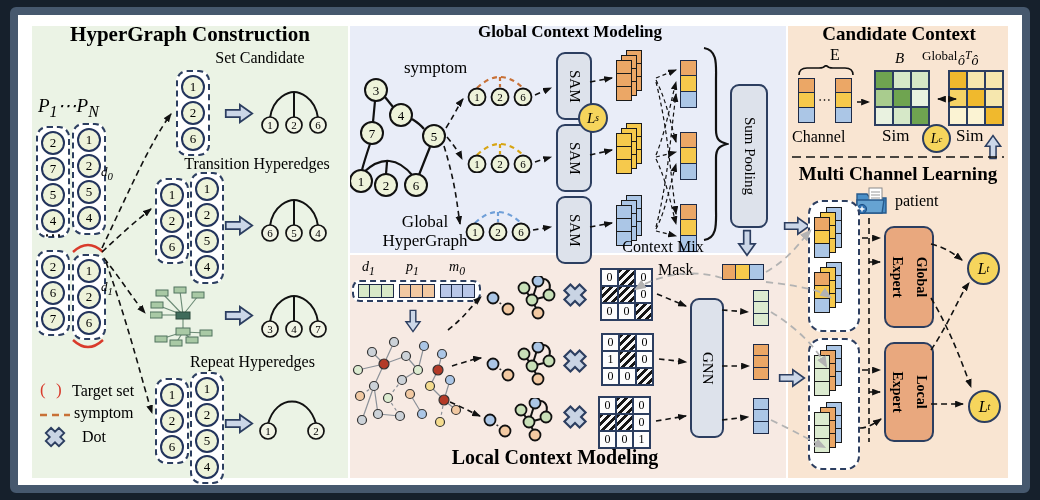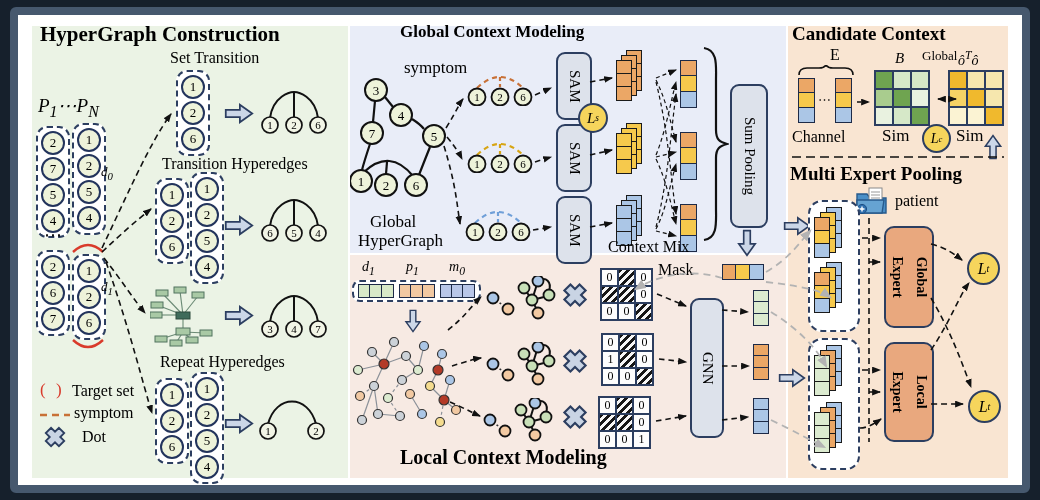--- a/index.html
+++ b/index.html
@@ -3,21 +3,21 @@
 <meta charset="utf-8">
 <style>
   html,body{margin:0;padding:0;background:#16202c;width:1040px;height:500px;overflow:hidden}
   #fig{position:relative;width:1040px;height:500px;font-family:"Liberation Serif",serif;color:#000}
   .frame{position:absolute;left:10px;top:7px;width:1004px;height:470px;background:#fff;border:8px solid #46586e;border-radius:6px}
   .abs{position:absolute}
   .panel{position:absolute}
   .t{font-family:"Liberation Serif",serif;color:#000}
   .b{font-weight:bold}
   .i{font-style:italic}
-  .ctr{}
+  .ctr{text-align:center}
   .p-green{background:#ebf3e5}
   .p-blue{background:#e9edf8}
   .p-pink{background:#f7eae3}
   .p-peach{background:#f9e5d2}
   .ccol{border:2px dashed #2c3e60;border-radius:11px;padding:3px 3px;background:#fff;display:flex;flex-direction:column;gap:2px;align-items:center}
   .num{width:20px;height:20px;border-radius:50%;border:2px solid #23345c;background:#eef3da;display:flex;align-items:center;justify-content:center;font-size:13px;font-family:"Liberation Serif",serif}
   .vcol{display:flex;flex-direction:column}
   .cell{box-sizing:border-box;border:1.6px solid #1d2a47;margin-top:-1.6px}
   .cell:first-child{margin-top:0}
   .or{background:#eba766}.go{background:#f6c94c}.bl{background:#abc6e6}.gr{background:#dcebd0}
@@ -94,21 +94,21 @@
   <div class="abs ccol" style="left:72px;top:254px">
     <div class="num">1</div>
     <div class="num">2</div>
     <div class="num">6</div>
   </div>
   <div class="abs t i" style="left:101px;top:279px;font-size:13px"><span>d</span><sub>1</sub></div>
   <svg class="abs" style="left:70px;top:339px" width="36" height="12">
       <path d="M3,1 Q18,15 33,1" stroke="#d93a2b" stroke-width="2.4" fill="none"></path>
     </svg>
 
-  <div class="abs t ctr" style="left:170px;top:49px;width:180px;font-size:16px">Set Transition</div>
+  <div class="abs t ctr" style="left:170px;top:49px;width:180px;font-size:16px">Set Candidate</div>
   <div class="abs ccol" style="left:176px;top:70px">
     <div class="num">1</div>
     <div class="num">2</div>
     <div class="num">6</div>
   </div>
   <svg class="abs" style="left:224px;top:102px" width="30" height="23">
       <use href="#barrow"></use>
     </svg>
   <svg class="abs" style="left:260px;top:86px" width="68" height="50">
     <path d="M10,32 C13,10 30,6 34,6 C38,6 55,10 58,32" stroke="#111" stroke-width="2" fill="none"></path>
@@ -645,21 +645,21 @@
   </div>
   <div class="abs loss" style="left:922px;top:124px;width:25px;height:25px;font-size:14px">
       <span class="i">L</span>
       <sub>c</sub>
     </div>
   <div class="abs t" style="left:956px;top:126px;font-size:17px">Sim</div>
   <svg class="abs" style="left:980px;top:128px;width:26px;height:38px;transform:rotate(-90deg)" viewBox="0 0 34 26">
       <use href="#barrow"></use>
     </svg>
 
-  <div class="abs t b ctr" style="left:790px;top:163px;width:216px;font-size:19px">Multi Expert Pooling</div>
+  <div class="abs t b ctr" style="left:790px;top:163px;width:216px;font-size:19px">Multi Channel Learning</div>
   <svg class="abs" style="left:854px;top:186px" width="36" height="30">
     <path d="M3,8 h10 l3,4 h16 v15 h-29 z" fill="#4a8fc7" stroke="#275a8c" stroke-width="1.4"></path>
     <rect x="15" y="2" width="13" height="14" fill="#fff" stroke="#8a8a8a" stroke-width="1"></rect>
     <line x1="17" y1="6" x2="26" y2="6" stroke="#999"></line>
       <line x1="17" y1="9" x2="26" y2="9" stroke="#999"></line>
       <line x1="17" y1="12" x2="26" y2="12" stroke="#999"></line>
     <path d="M3,14 h27 l-2,13 h-25 z" fill="#66a3d2" stroke="#275a8c" stroke-width="1.4"></path>
     <circle cx="8" cy="23" r="4.6" fill="#2f6fae" stroke="#1d4f85"></circle>
     <path d="M8,20.5 v5 M5.5,23 h5" stroke="#fff" stroke-width="1.4"></path>
   </svg>

